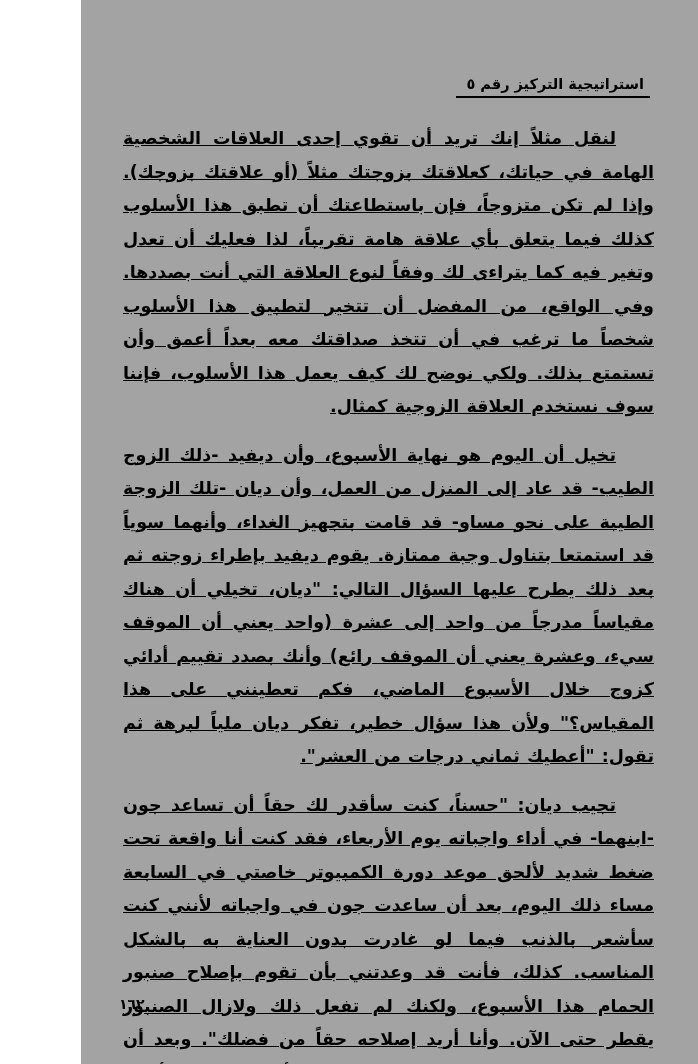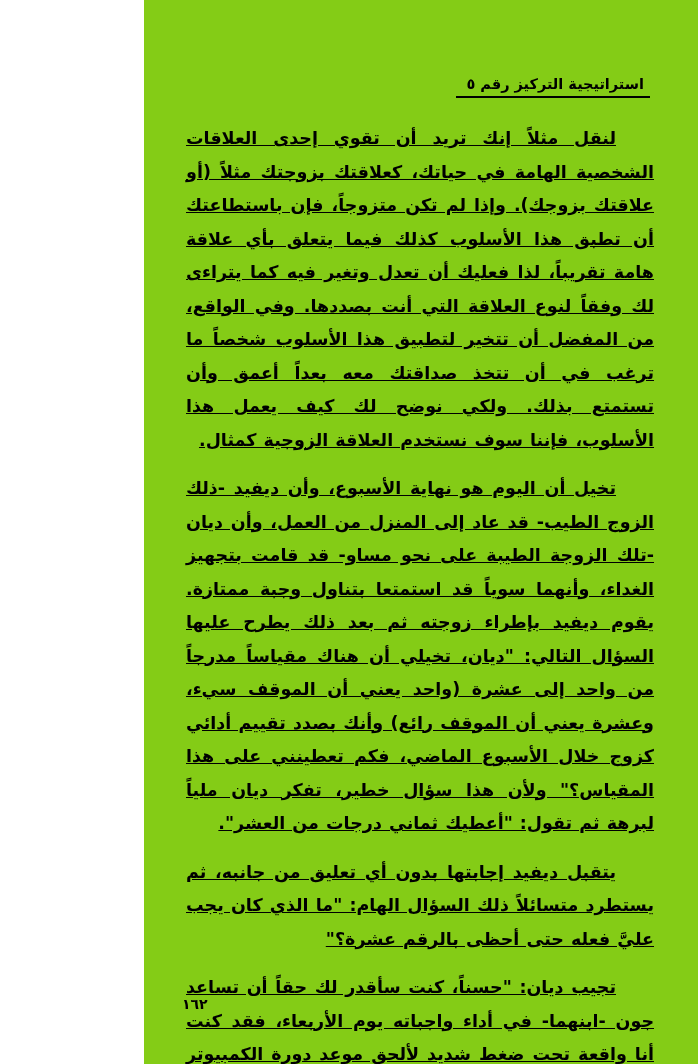--- a/index.html
+++ b/index.html
@@ -2,23 +2,23 @@
 <html lang="ar" dir="rtl"><head>
 <meta charset="utf-8">
 <style>
   html, body {
     margin: 0;
     padding: 0;
     background: #ffffff;
   }
   .page {
     position: relative;
-    width: 554px;
+    width: 617px;
     height: 1064px;
-    background: #84cc16;
+    background: #a3a3a3;
     font-family: "DejaVu Sans", sans-serif;
     color: #000000;
     direction: rtl;
     overflow: hidden;
   }
   .running-head {
     position: absolute;
     top: 76px;
     right: 48px;
     font-size: 14.5px;
@@ -58,19 +58,18 @@
 </head>
 <body>
 
 <div class="page">
 
   <div class="running-head">استراتيجية التركيز رقم ٥</div>
 
   <div class="body-text">
     <p>لنقل مثلاً إنك تريد أن تقوي إحدى العلاقات الشخصية الهامة في حياتك، كعلاقتك بزوجتك مثلاً (أو علاقتك بزوجك). وإذا لم تكن متزوجاً، فإن باستطاعتك أن تطبق هذا الأسلوب كذلك فيما يتعلق بأي علاقة هامة تقريباً، لذا فعليك أن تعدل وتغير فيه كما يتراءى لك وفقاً لنوع العلاقة التي أنت بصددها. وفي الواقع، من المفضل أن تتخير لتطبيق هذا الأسلوب شخصاً ما ترغب في أن تتخذ صداقتك معه بعداً أعمق وأن تستمتع بذلك. ولكي نوضح لك كيف يعمل هذا الأسلوب، فإننا سوف نستخدم العلاقة الزوجية كمثال.</p>
     <p>تخيل أن اليوم هو نهاية الأسبوع، وأن ديفيد -ذلك الزوج الطيب- قد عاد إلى المنزل من العمل، وأن ديان -تلك الزوجة الطيبة على نحو مساو- قد قامت بتجهيز الغداء، وأنهما سوياً قد استمتعا بتناول وجبة ممتازة. يقوم ديفيد بإطراء زوجته ثم بعد ذلك يطرح عليها السؤال التالي: "ديان، تخيلي أن هناك مقياساً مدرجاً من واحد إلى عشرة (واحد يعني أن الموقف سيء، وعشرة يعني أن الموقف رائع) وأنك بصدد تقييم أدائي كزوج خلال الأسبوع الماضي، فكم تعطينني على هذا المقياس؟" ولأن هذا سؤال خطير، تفكر ديان ملياً لبرهة ثم تقول: "أعطيك ثماني درجات من العشر".</p>
-    <p>يتقبل ديفيد إجابتها بدون أي تعليق من جانبه، ثم يستطرد متسائلاً ذلك السؤال الهام: "ما الذي كان يجب عليَّ فعله حتى أحظى بالرقم عشرة؟"</p>
     <p>تجيب ديان: "حسناً، كنت سأقدر لك حقاً أن تساعد جون -ابنهما- في أداء واجباته يوم الأربعاء، فقد كنت أنا واقعة تحت ضغط شديد لألحق موعد دورة الكمبيوتر خاصتي في السابعة مساء ذلك اليوم، بعد أن ساعدت جون في واجباته لأنني كنت سأشعر بالذنب فيما لو غادرت بدون العناية به بالشكل المناسب. كذلك، فأنت قد وعدتني بأن تقوم بإصلاح صنبور الحمام هذا الأسبوع، ولكنك لم تفعل ذلك ولازال الصنبور يقطر حتى الآن. وأنا أريد إصلاحه حقاً من فضلك". وبعد أن يستمع ديفيد إلى كلامها، يقول ببساطة: "أشكرك سوف أكون أكثر انتباهاً لهذه الأمور الأسبوع المقبل".</p>
   </div>
 
   <div class="page-number">١٦٢</div>
 
 </div>
 
 </body></html>

